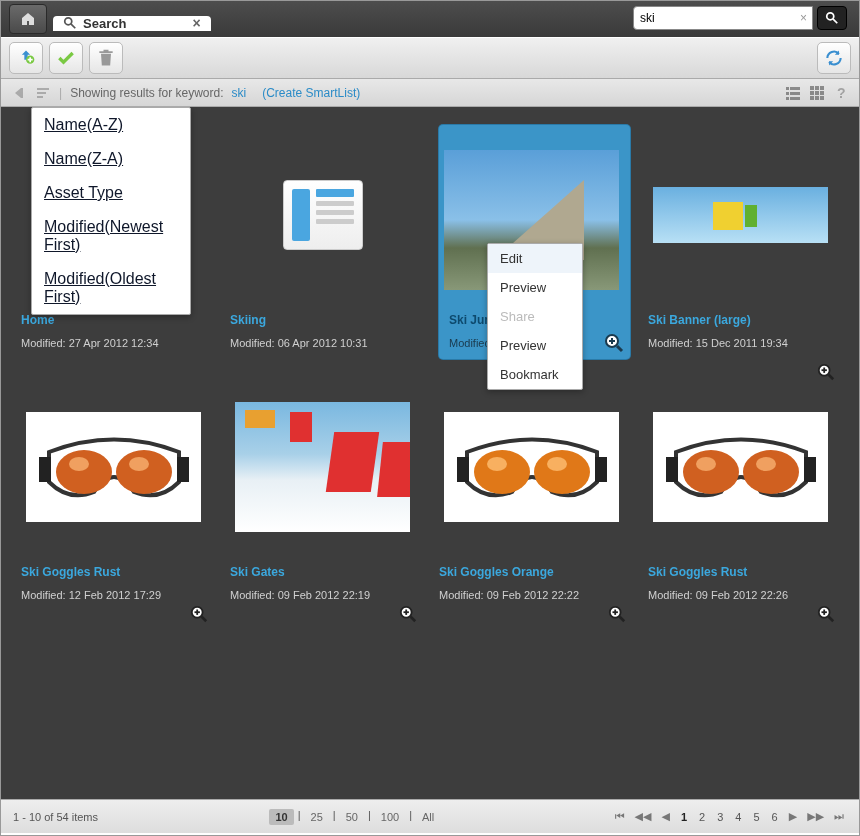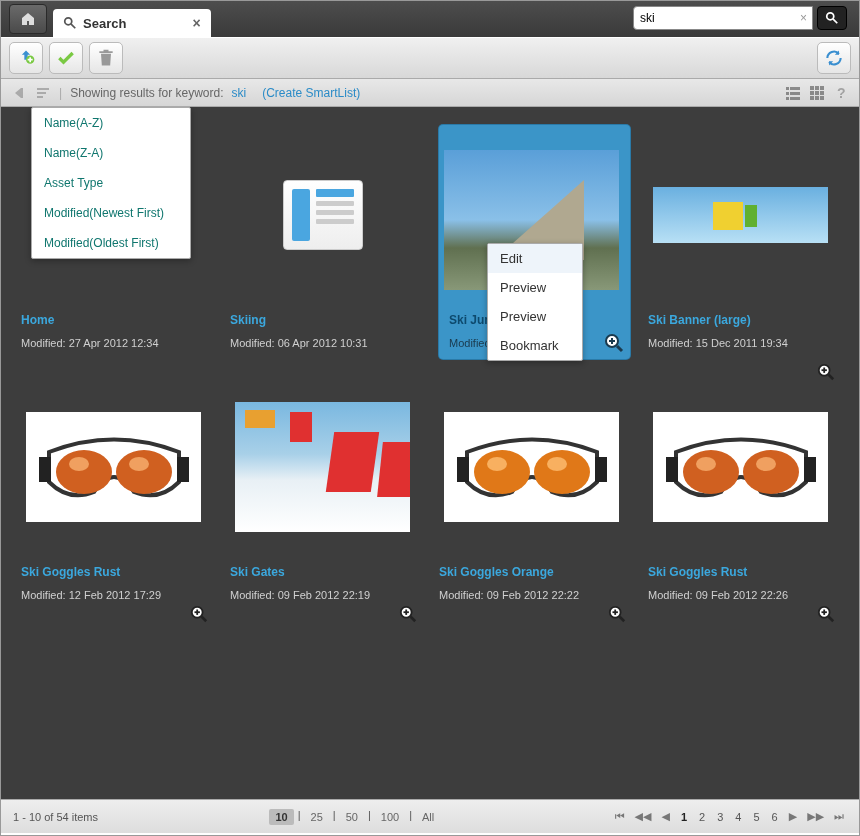--- a/index.html
+++ b/index.html
@@ -1,21 +1,21 @@
 <!DOCTYPE html>
 <html><head>
 <meta charset="utf-8">
 <style>
 * { box-sizing: border-box; margin: 0; padding: 0; }
 body { font-family: Arial, sans-serif; font-size: 12px; background: #fff; width: 860px; height: 836px; overflow: hidden; border: 1px solid #999; }
 
 
 .topbar { background: linear-gradient(#4d4d4d, #3a3a3a); height: 36px; display: flex; align-items: center; position: relative; }
 .home-btn { width: 38px; height: 30px; background: linear-gradient(#6a6a6a,#4a4a4a); border-radius: 4px; margin-left: 8px; display:flex; align-items:center; justify-content:center; border:1px solid #2a2a2a; cursor:pointer;}
-.tab { background: #fff; height: 28px; margin-left: 6px; border-radius: 4px 4px 0 0; display: flex; align-items: center; padding: 0 10px; gap:6px; margin-top:8px; }
+.tab { background: #fff; height: 15px; margin-left: 6px; border-radius: 4px 4px 0 0; display: flex; align-items: center; padding: 0 10px; gap:6px; margin-top:8px; }
 .tab .icon { width:14px; height:14px; }
 .tab-label { font-weight: bold; color: #333; font-size:13px; }
 .tab-close { margin-left: 60px; color:#666; cursor:pointer; font-weight:bold; font-size:14px;}
 .search-box { position: absolute; right: 12px; top: 5px; display: flex; align-items: center; }
 .search-input { width: 180px; height: 24px; border: 1px solid #888; border-radius: 4px 0 0 4px; padding: 0 20px 0 6px; font-size:12px; background:#fff; }
 .search-clear { position:absolute; right: 40px; top:5px; color:#999; cursor:pointer; font-size:12px;}
 .search-btn { width: 30px; height: 24px; background:#222; border-radius: 4px; display:flex; align-items:center; justify-content:center; margin-left:4px; cursor:pointer; border:1px solid #000;}
 
 
 .toolbar { background: linear-gradient(#f0f0f0,#d8d8d8); height: 42px; border-top:1px solid #fff; border-bottom:1px solid #aaa; display:flex; align-items:center; padding:0 8px; justify-content:space-between;}
@@ -47,21 +47,21 @@
 .card.selected .card-modified { color:#1a3a4e; padding-left:10px; padding-bottom:10px;}
 
 .doc-icon { width:80px; height:70px; background:linear-gradient(#fff,#eee); border:1px solid #ccc; border-radius:4px; display:flex; padding:8px; gap:6px;}
 .doc-icon .side { width:18px; background:#4aa6e0; border-radius:2px;}
 .doc-icon .lines { flex:1; display:flex; flex-direction:column; gap:4px;}
 .doc-icon .lines div { height:5px; background:#ccc; border-radius:1px;}
 .doc-icon .lines div:first-child { background:#4aa6e0; height:8px;}
 
 
 .sort-menu { position:absolute; top:0px; left:30px; background:#fff; border:1px solid #aaa; border-radius:2px; box-shadow:0 2px 6px rgba(0,0,0,0.3); width:160px; z-index:10;}
-.sort-menu div { padding:8px 12px; font-size:12px; color:#0f766e; cursor:pointer;}
+.sort-menu div { padding:8px 12px; font-size:16px; color:#0f172a; cursor:pointer;text-decoration:underline;}
 
 
 .ctx-menu { position:absolute; top:136px; left:486px; background:#fff; border:1px solid #aaa; border-radius:2px; box-shadow:0 2px 6px rgba(0,0,0,0.3); width:96px; z-index:20;}
 .ctx-menu div { padding:7px 12px; font-size:13px; color:#333; cursor:pointer;}
 .ctx-menu div.disabled { color:#bbb; cursor:default;}
 .ctx-menu div.hl { background:#eef4fa;}
 
 
 .footer { background: linear-gradient(#eee,#ddd); height: 34px; border-top:1px solid #aaa; display:flex; align-items:center; padding:12px 12px; font-size:11px; color:#555; justify-content:space-between;}
 .footer-center { display:flex; gap:4px; align-items:flex-start;}
@@ -350,20 +350,21 @@
           <line x1="8" y1="5" x2="8" y2="11" stroke="#222" stroke-width="2"></line>
           <line x1="5" y1="8" x2="11" y2="8" stroke="#222" stroke-width="2"></line>
         </svg>
     </div>
 
   </div>
 
   <div class="ctx-menu">
     <div class="hl">Edit</div>
     <div>Preview</div>
+    <div class="disabled">Share</div>
     <div>Preview</div>
     <div>Bookmark</div>
   </div>
 
 </div>
 
 <div class="footer">
   <div>1 - 10 of 54 items</div>
   <div class="footer-center">
     <span class="page-size active">10</span>

